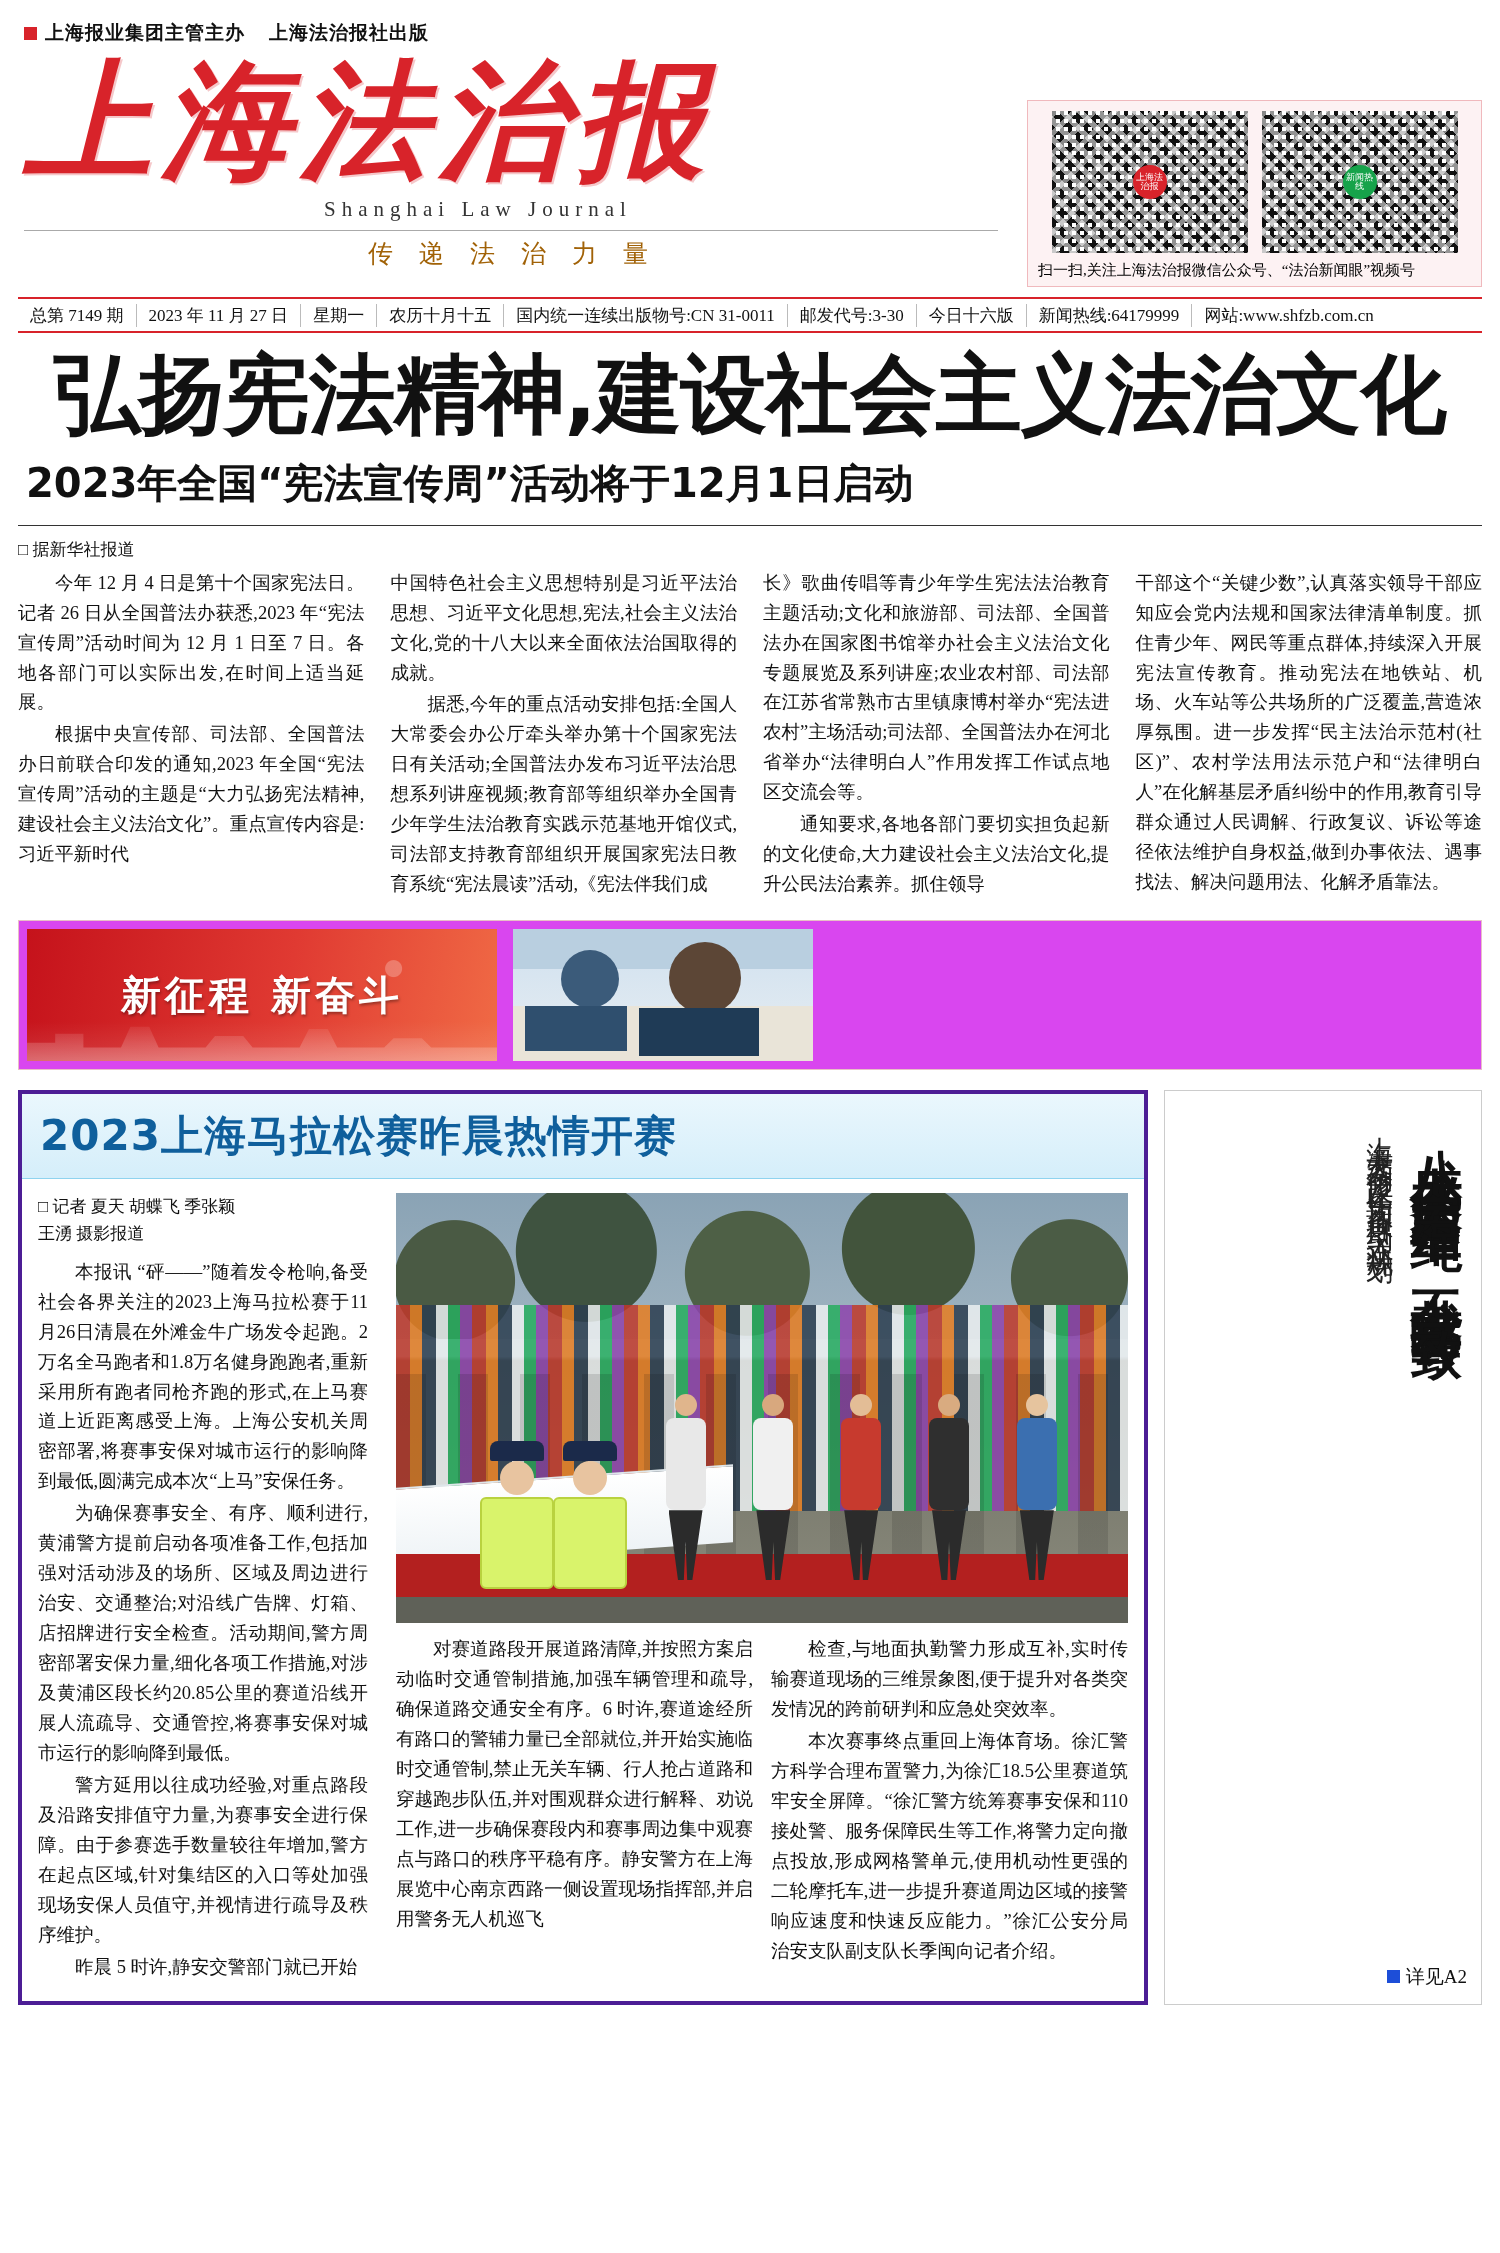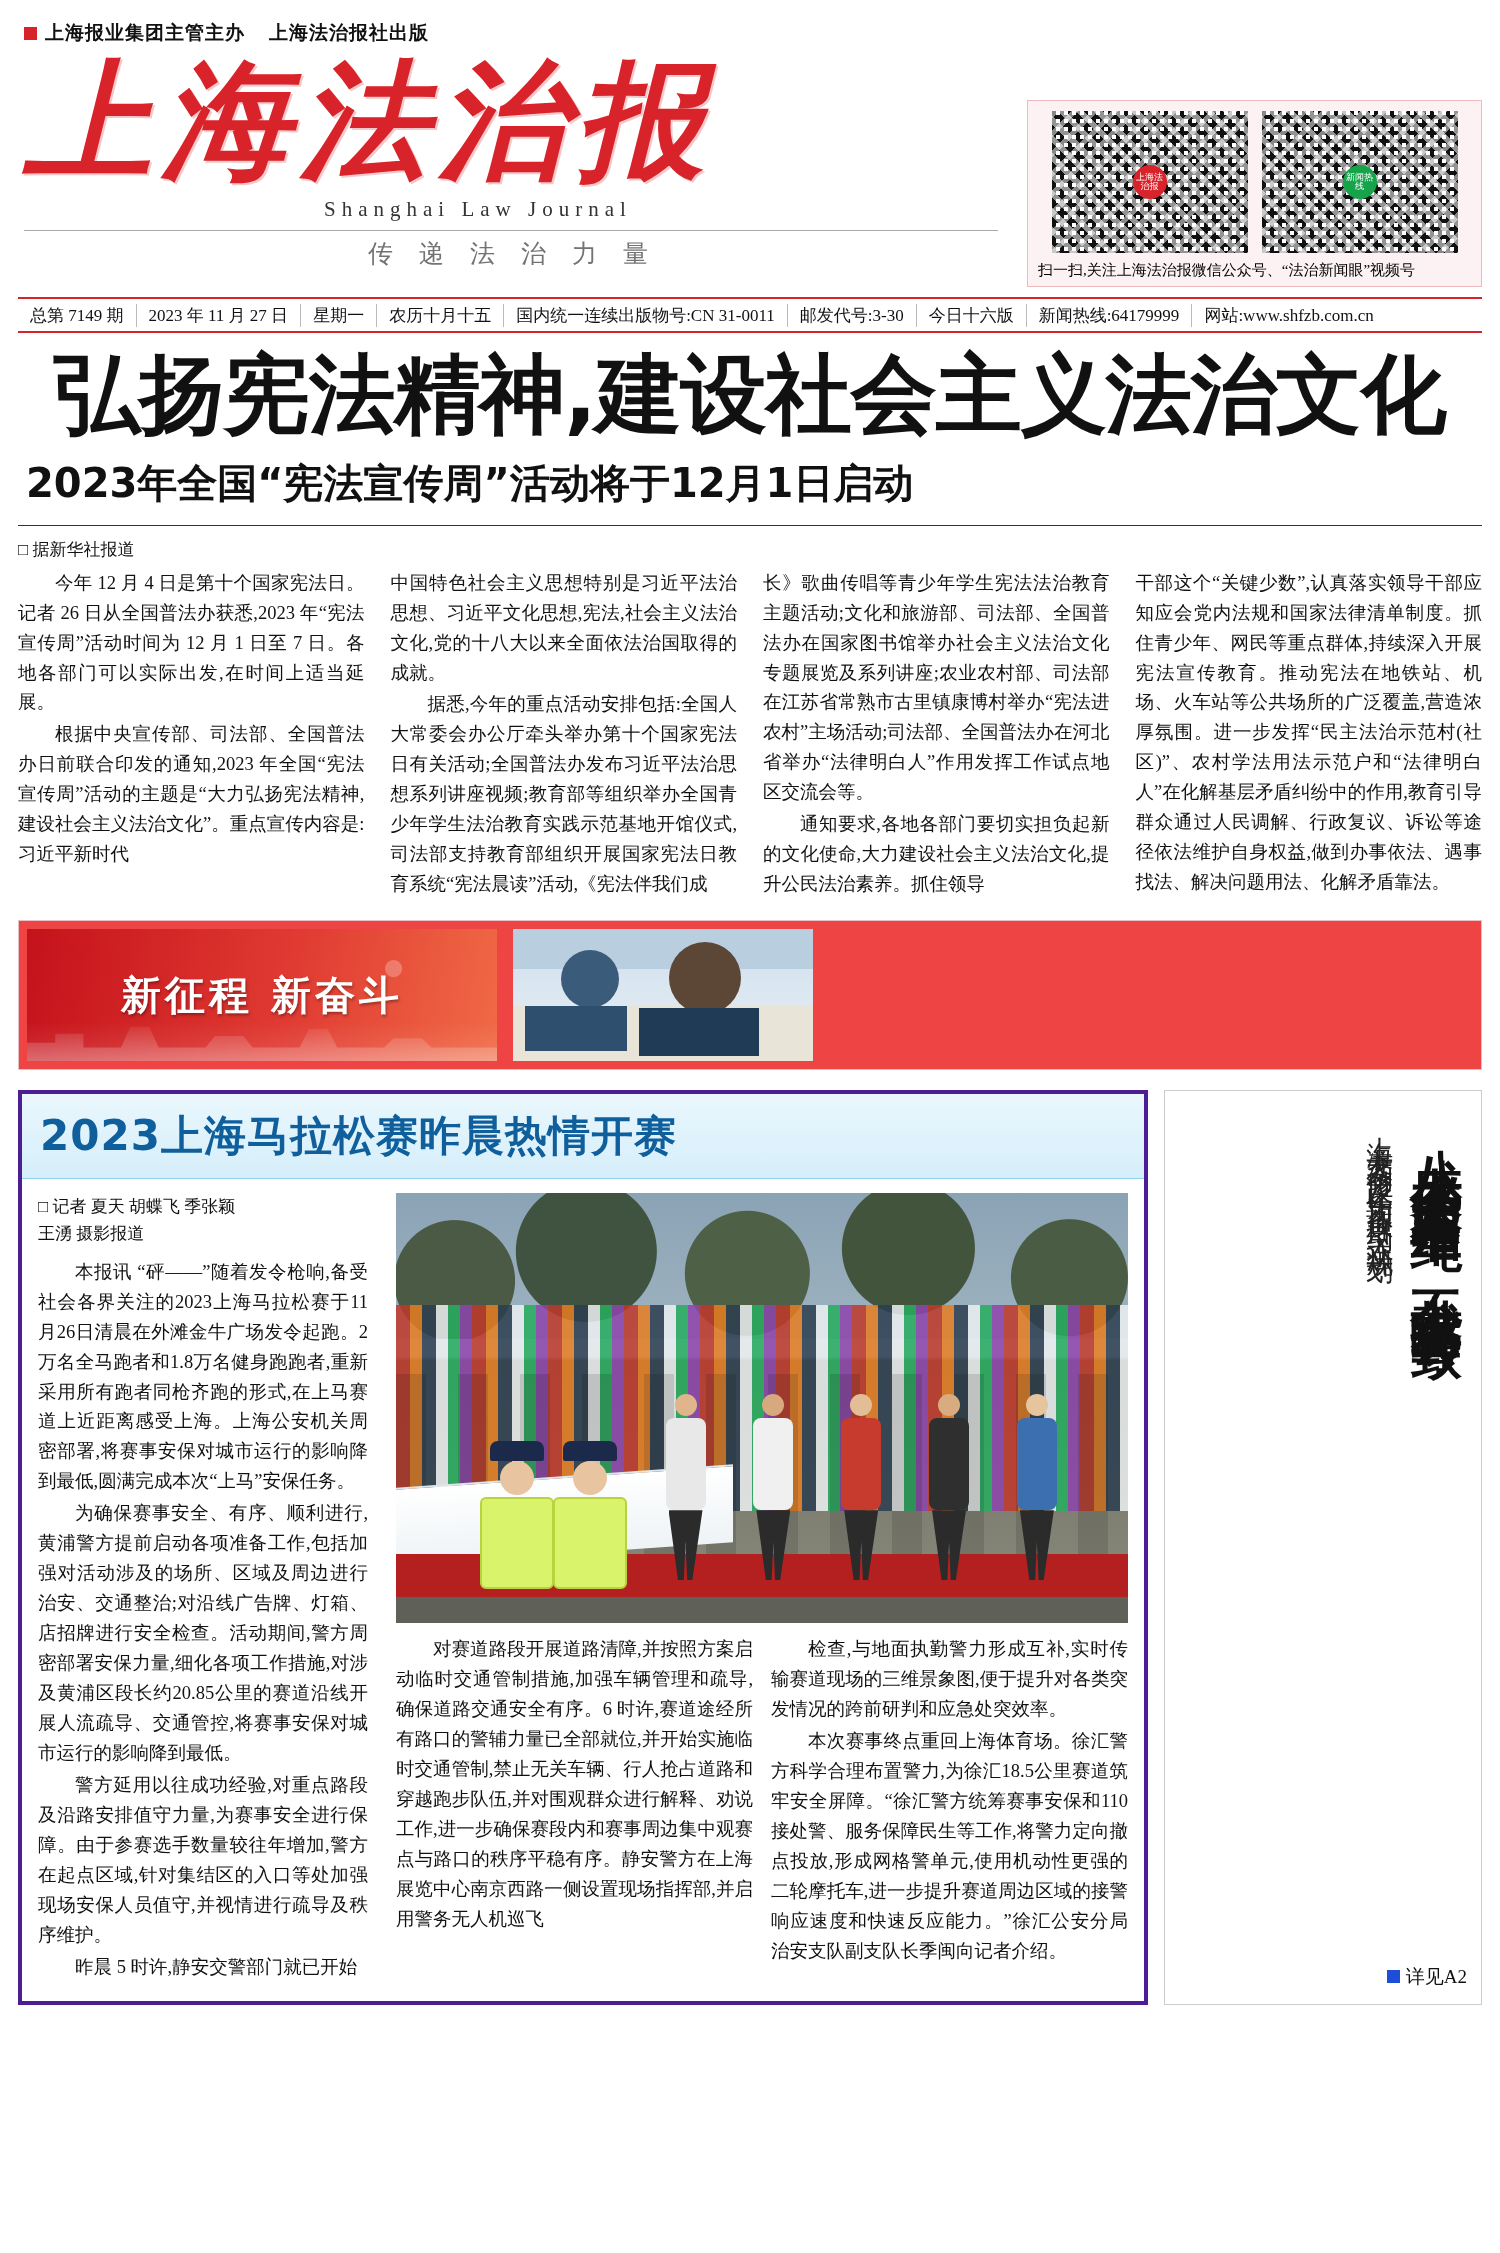--- a/index.html
+++ b/index.html
@@ -36,21 +36,21 @@
   }
   .logo-en {
     margin-top: 10px;
     font-size: 21px;
     letter-spacing: 6px;
     color: #333;
     padding-left: 300px;
   }
   .logo-rule { border-top: 1px solid #aaa; margin: 8px 0 6px 0; }
   .logo-slogan {
-    font-size: 25px; letter-spacing: 26px; color: #737373; text-align: center;
+    font-size: 25px; letter-spacing: 26px; color: #a16207; text-align: center;
     padding-left: 20px;
   }
 
   .qr-box {
     width: 455px; border: 1px solid #f0b9bd; background: #fdf2f3;
     padding: 10px 10px 6px 10px; margin-top: 46px;
   }
   .qr-row { display: flex; gap: 14px; justify-content: center; }
   .qr {
     width: 196px; height: 142px;
@@ -113,21 +113,21 @@
   .byline { font-size: 17px; margin-bottom: 8px; }
   .cols3 { display: flex; gap: 26px; }
   .col { flex: 1; font-size: 18.5px; line-height: 1.62; text-align: justify; }
   .col p { text-indent: 2em; margin-bottom: 2px; }
   .col p.noind { text-indent: 0; }
 
   
   .promo {
     margin-top: 18px;
     border: 1px solid #e8bfc6;
-    background: #ef4444;
+    background: #d946ef;
     display: flex; align-items: stretch; height: 150px;
   }
   .promo-badge {
     width: 470px; margin: 8px;
     background: linear-gradient(100deg,#c5121b 0%, #e03a32 55%, #f06a45 100%);
     position: relative; overflow: hidden;
     display: flex; align-items: center; justify-content: center;
   }
   .promo-badge .sky {
     position:absolute; inset:0;

